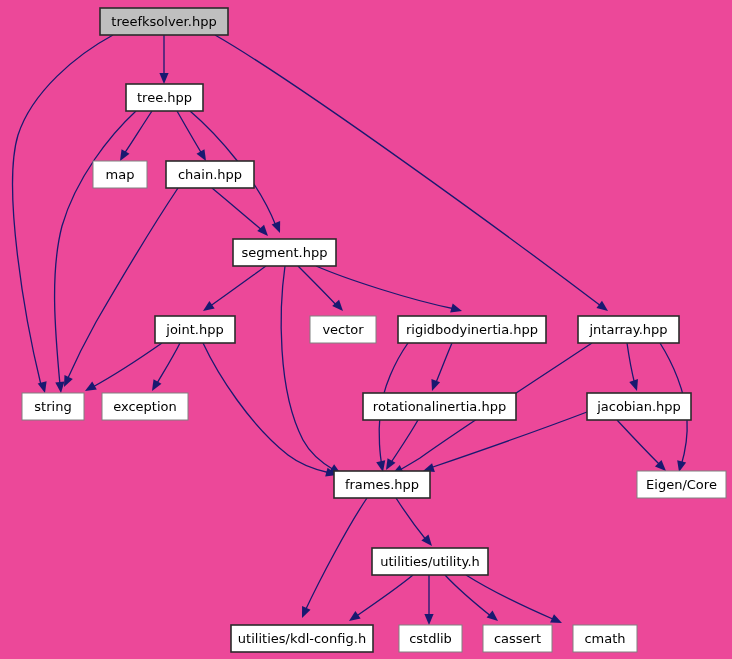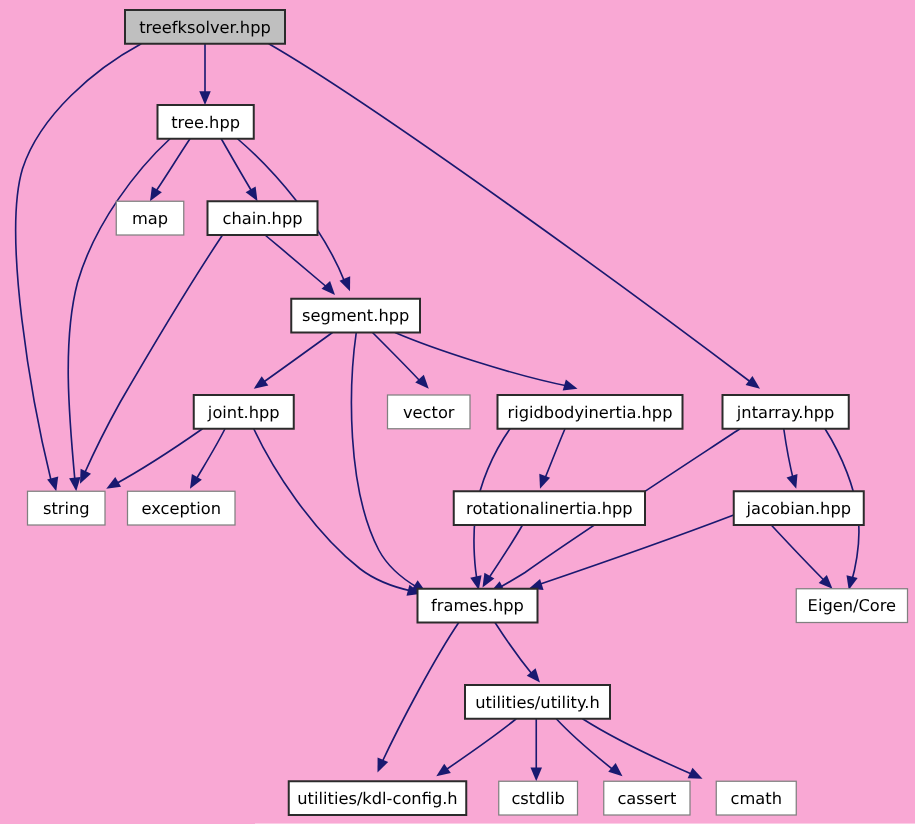--- a/index.html
+++ b/index.html
@@ -4,21 +4,21 @@
 <style>
   html, body {
     margin: 0;
     padding: 0;
     background: #ffffff;
   }
   #graph-root {
     position: relative;
     width: 732px;
     height: 659px;
-    background: #f9a8d4;
+    background: #ec4899;
     font-family: "DejaVu Sans", sans-serif;
   }
   svg#graph-svg {
     position: absolute;
     left: 0;
     top: 0;
     width: 732px;
     height: 659px;
     display: block;
   }

